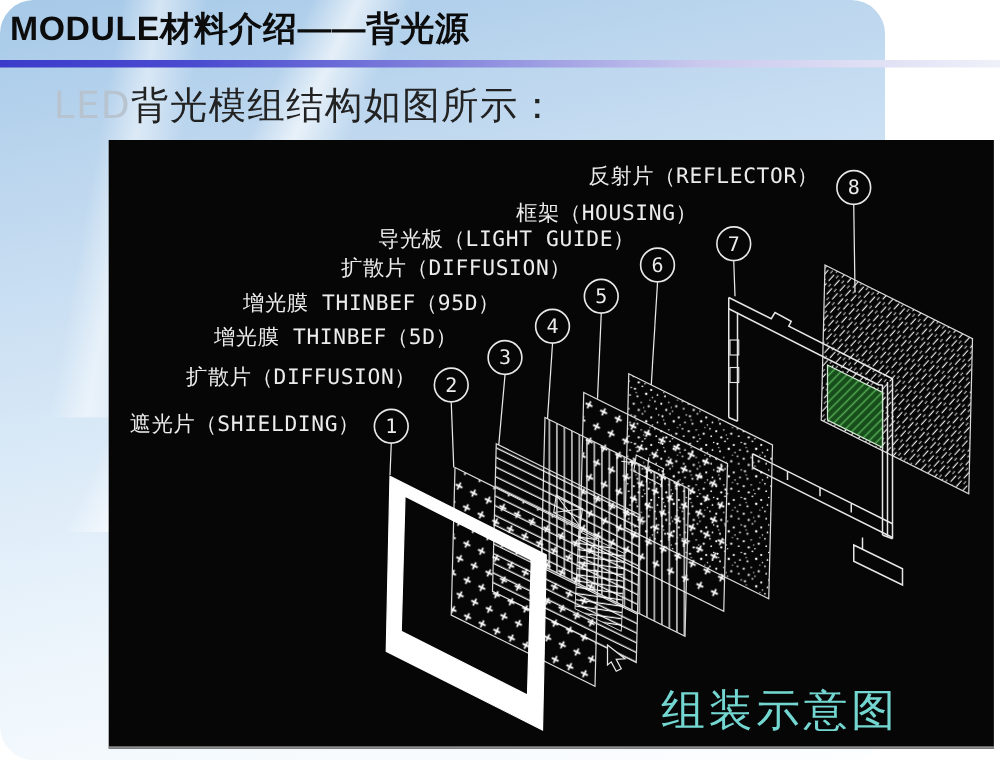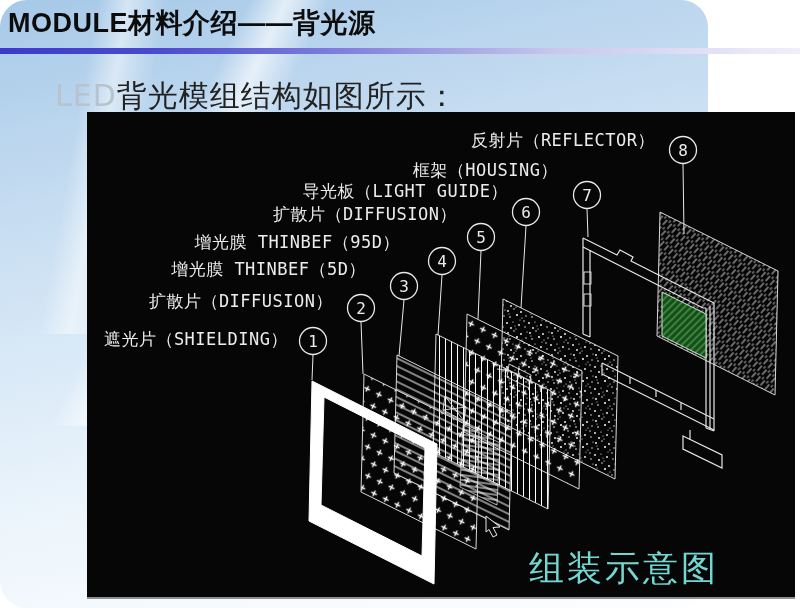--- a/index.html
+++ b/index.html
@@ -21,21 +21,21 @@
   .title{
     position:absolute;left:8px;top:5px;margin:0;
     font-family:"Liberation Sans","DejaVu Sans",sans-serif;
     font-size:27px;font-weight:bold;color:#0c0c0c;letter-spacing:.5px;white-space:nowrap;
   }
   .divider{
     position:absolute;left:0;top:48px;width:800px;height:6px;
     background:linear-gradient(90deg,#3b3bcb 0%,#4b4bd0 20%,#8585dd 45%,#c9c9ee 70%,#f0f0fa 100%);
   }
   .subtitle{
-    position:absolute;left:43px;top:64px;margin:12px;
+    position:absolute;left:43px;top:64px;margin:0;
     font-size:30px;font-weight:normal;color:#222;letter-spacing:1px;white-space:nowrap;
   }
   .subtitle .led{color:#b7c3ce;}
   .diagram{
     position:absolute;left:87px;top:112px;width:708px;height:487px;
     background:#060606;border-bottom:2px solid #8f8f8f;box-sizing:border-box;
   }
   .diagram svg{display:block;}
   .cad-label{
     font-family:"DejaVu Sans Mono","DejaVu Sans",monospace;

